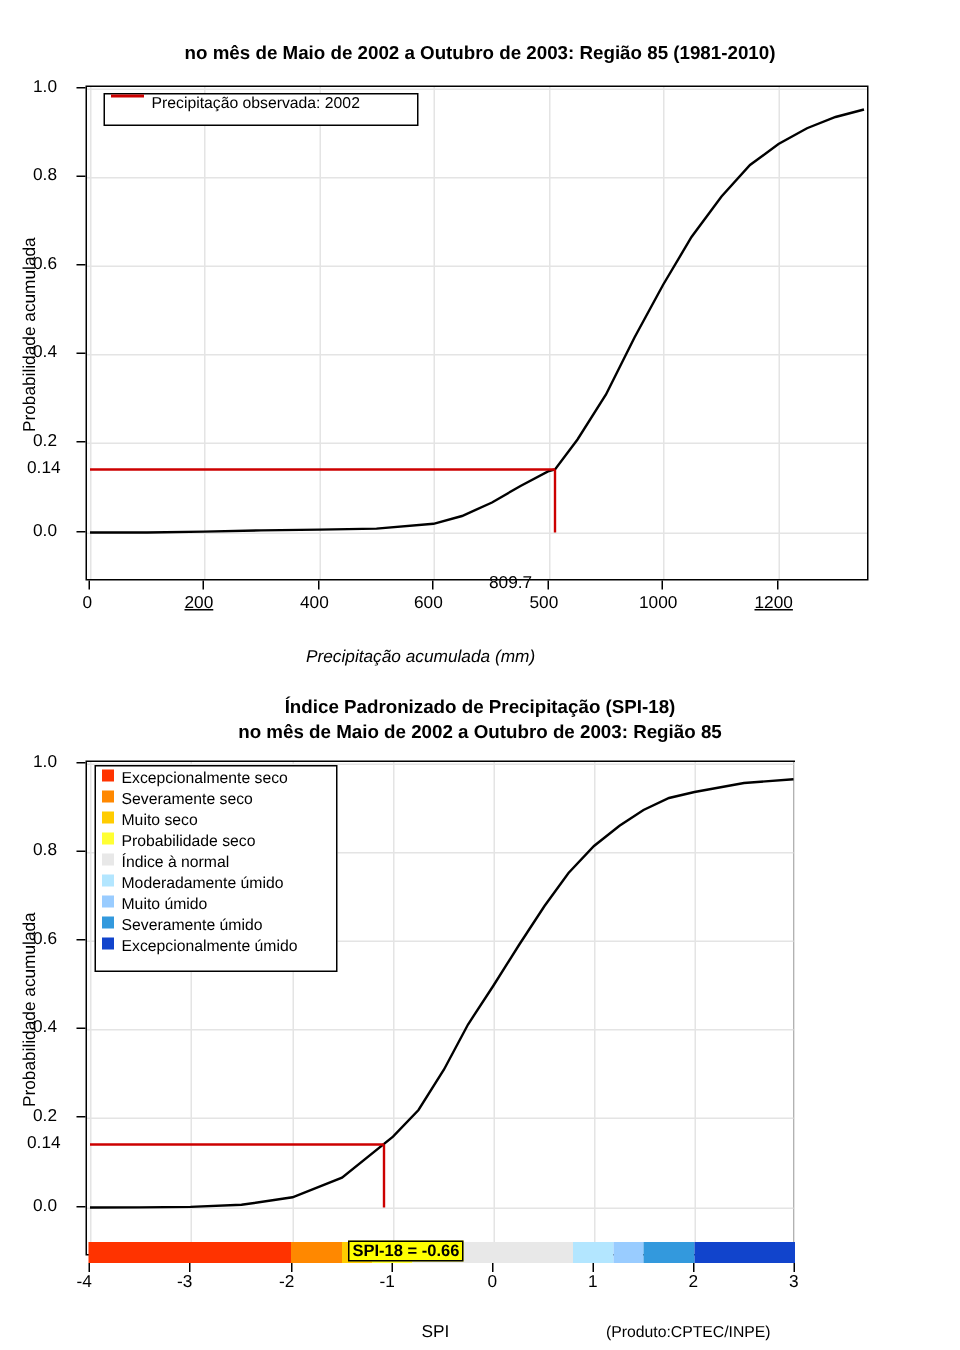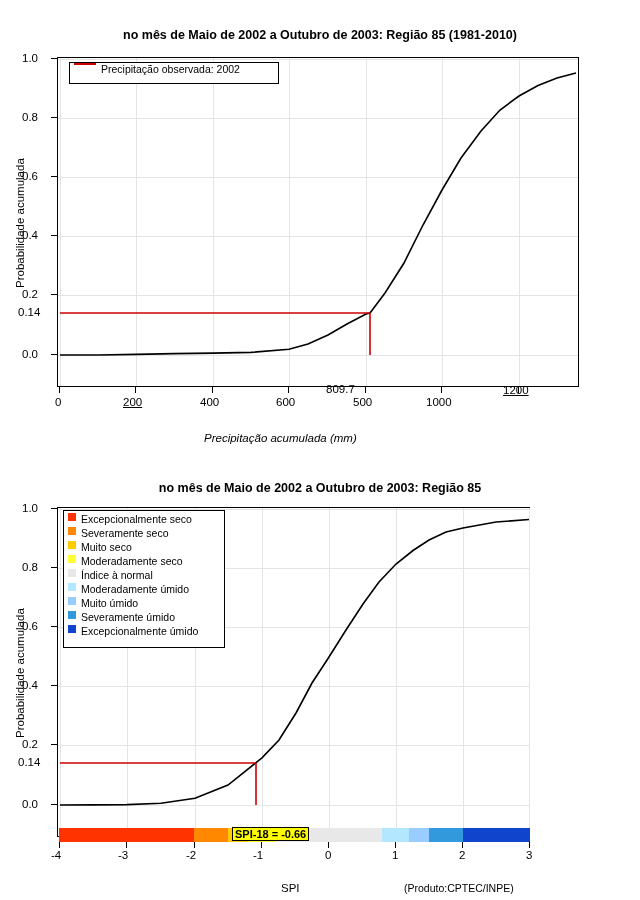--- a/index.html
+++ b/index.html
@@ -78,37 +78,38 @@
   <div class="tick" style="left:365px;top:387px;width:1px;height:6px;"></div>
   <div class="tick" style="left:441px;top:387px;width:1px;height:6px;"></div>
   <div class="tick" style="left:518px;top:387px;width:1px;height:6px;"></div>
 
   <div class="tick-label" style="left:55px;top:396px;">0</div>
   <div class="tick-label" style="left:123px;top:396px;text-decoration:underline;">200</div>
   <div class="tick-label" style="left:200px;top:396px;">400</div>
   <div class="tick-label" style="left:276px;top:396px;">600</div>
   <div class="tick-label" style="left:353px;top:396px;">500</div>
   <div class="tick-label" style="left:426px;top:396px;">1000</div>
-  <div class="tick-label" style="left:503px;top:384px;text-decoration:underline;">1200</div>
+  <div class="tick-label" style="left:503px;top:396px;text-decoration:underline;">1200</div>
 
   <div class="marker-text" style="left:326px;top:383px;">809.7</div>
 
   <div class="axis-label" style="left:204px;top:432px;font-style:italic;">Precipitação acumulada (mm)</div>
   <div class="ylabel-rot" style="left:14px;top:288px;">Probabilidade acumulada</div>
 
   <div class="legend" style="left:69px;top:62px;width:208px;height:20px;">
     <div class="legend-row" style="height:18px;">
       <span class="legend-line"></span>
       <span>Precipitação observada: 2002</span>
     </div>
   </div>
 </div>
 
 <div class="chart" id="chart-bottom">
 
+  <div class="title" style="top:13px;">Índice Padronizado de Precipitação (SPI-18)</div>
   <div class="title" style="top:30px;">no mês de Maio de 2002 a Outubro de 2003: Região 85</div>
 
   <div class="plot" id="bot-plot" style="left:57px;top:57px;width:473px;height:330px;">
     <div class="grid-line" style="left:0;top:297px;width:100%;height:1px;"></div>
     <div class="grid-line" style="left:0;top:237px;width:100%;height:1px;"></div>
     <div class="grid-line" style="left:0;top:178px;width:100%;height:1px;"></div>
     <div class="grid-line" style="left:0;top:119px;width:100%;height:1px;"></div>
     <div class="grid-line" style="left:0;top:60px;width:100%;height:1px;"></div>
     <div class="grid-line" style="left:0;top:1px;width:100%;height:1px;"></div>
     <div class="grid-line" style="left:2px;top:0;width:1px;height:100%;"></div>
@@ -185,21 +186,21 @@
     <div class="legend-row">
       <span class="legend-swatch" style="background:#ff8800;"></span>
       <span>Severamente seco</span>
     </div>
     <div class="legend-row">
       <span class="legend-swatch" style="background:#ffcc00;"></span>
       <span>Muito seco</span>
     </div>
     <div class="legend-row">
       <span class="legend-swatch" style="background:#ffff33;"></span>
-      <span>Moderadamente seco</span>
+      <span>Probabilidade seco</span>
     </div>
     <div class="legend-row">
       <span class="legend-swatch" style="background:#e8e8e8;"></span>
       <span>Índice à normal</span>
     </div>
     <div class="legend-row">
       <span class="legend-swatch" style="background:#b3e6ff;"></span>
       <span>Moderadamente úmido</span>
     </div>
     <div class="legend-row">

